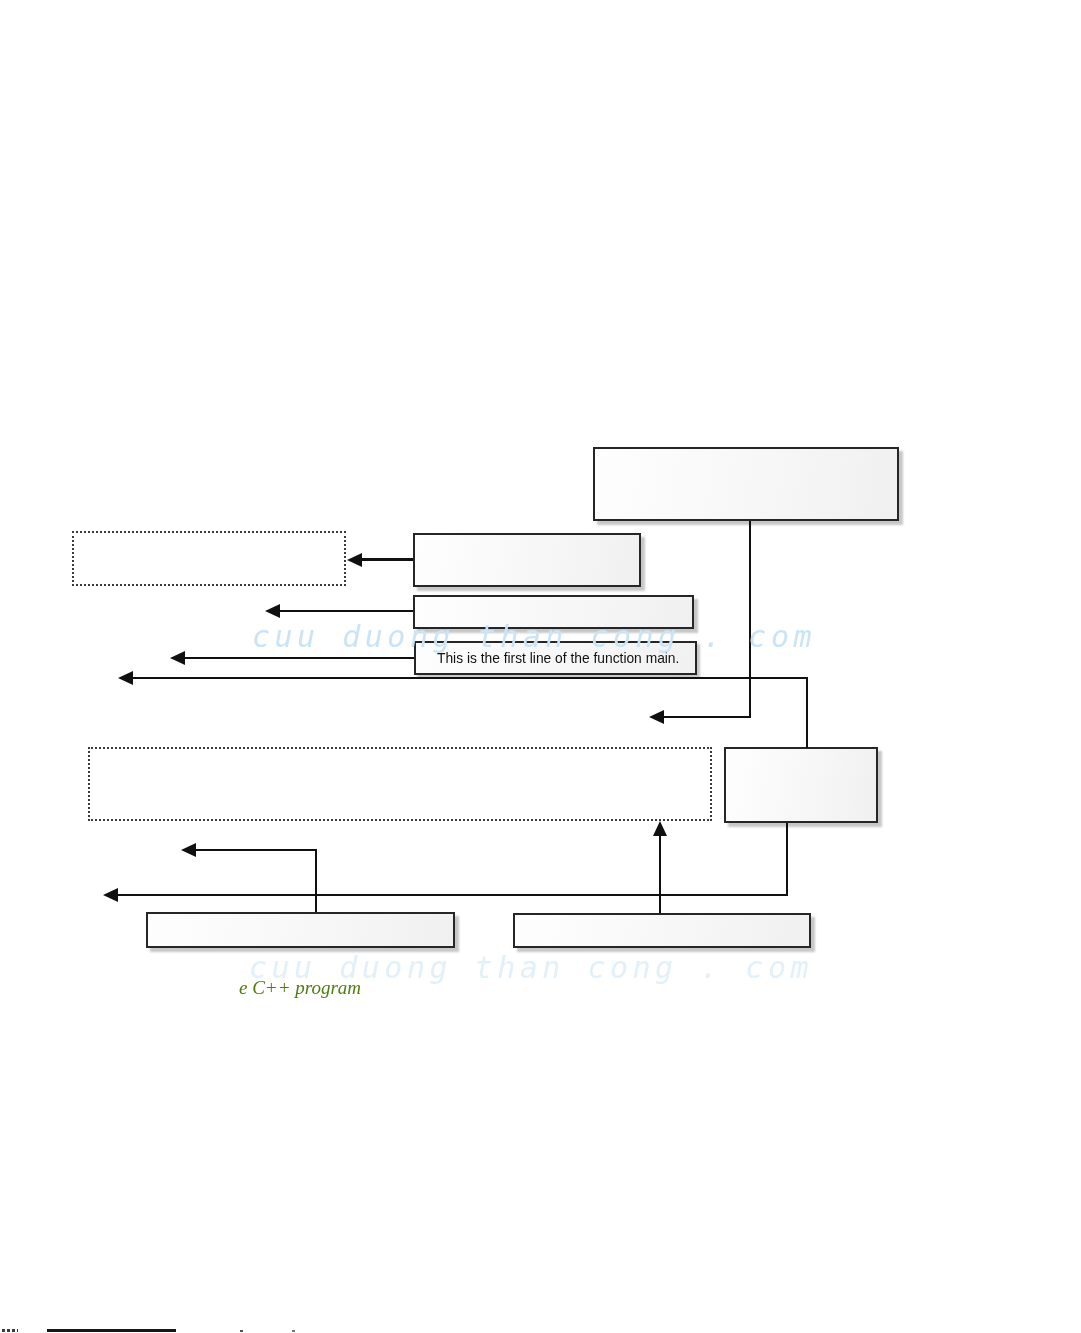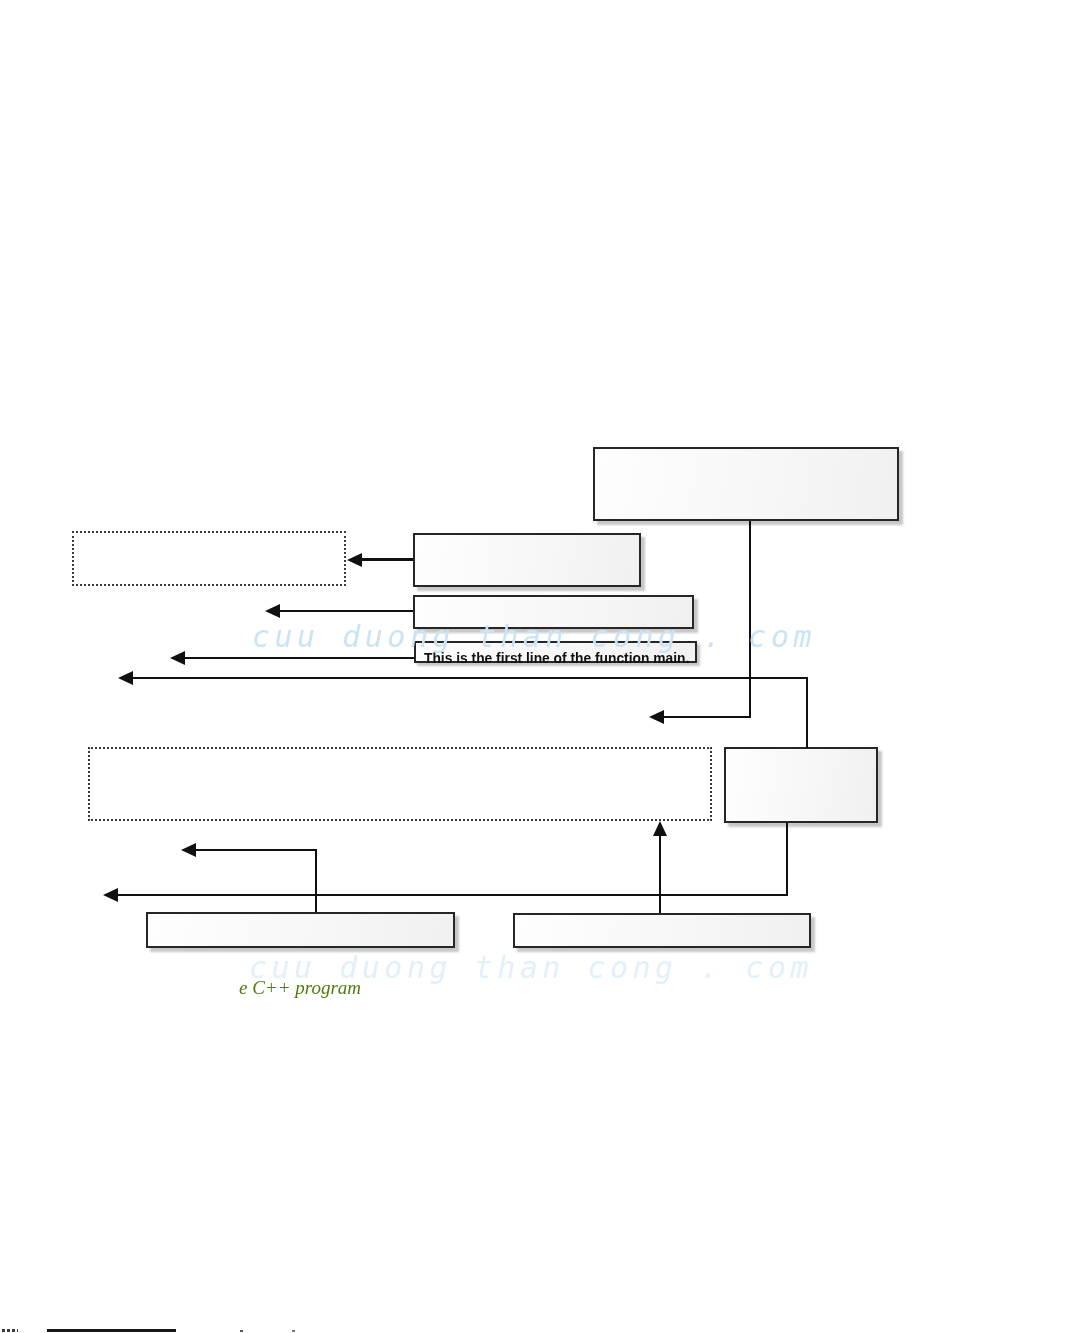--- a/index.html
+++ b/index.html
@@ -43,31 +43,31 @@
   .head-up {
     position: absolute; width: 0; height: 0;
     border-left: 7px solid transparent;
     border-right: 7px solid transparent;
     border-bottom: 15px solid #101010;
   }
 
   .callout-text {
     position: absolute;
     left: 414px; top: 641px;
-    width: 283px; height: 22px;
+    width: 283px; height: 34px;
     box-sizing: border-box;
     border: 2px solid #262626;
     background: linear-gradient(100deg, #fdfdfd, #f1f1f1);
     box-shadow: 3px 3px 2px rgba(130,130,130,0.45);
-    font-weight: bold;
+    font-weight: normal;
     font-size: 15px;
     color: #111;
     white-space: nowrap;
     line-height: 30px;
-    padding-left: 8px;
+    padding-left: 21px;
   }
   .callout-text span {
     display: inline-block;
     transform: scaleX(0.92);
     transform-origin: left center;
   }
 
   .watermark {
     position: absolute;
     font-family: "DejaVu Sans Mono", monospace;

